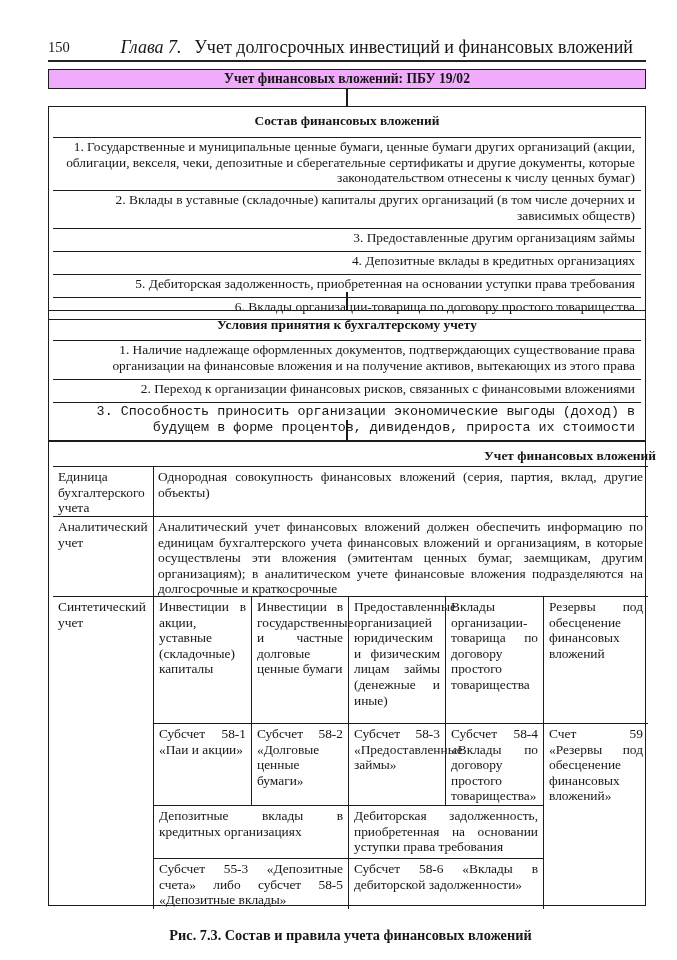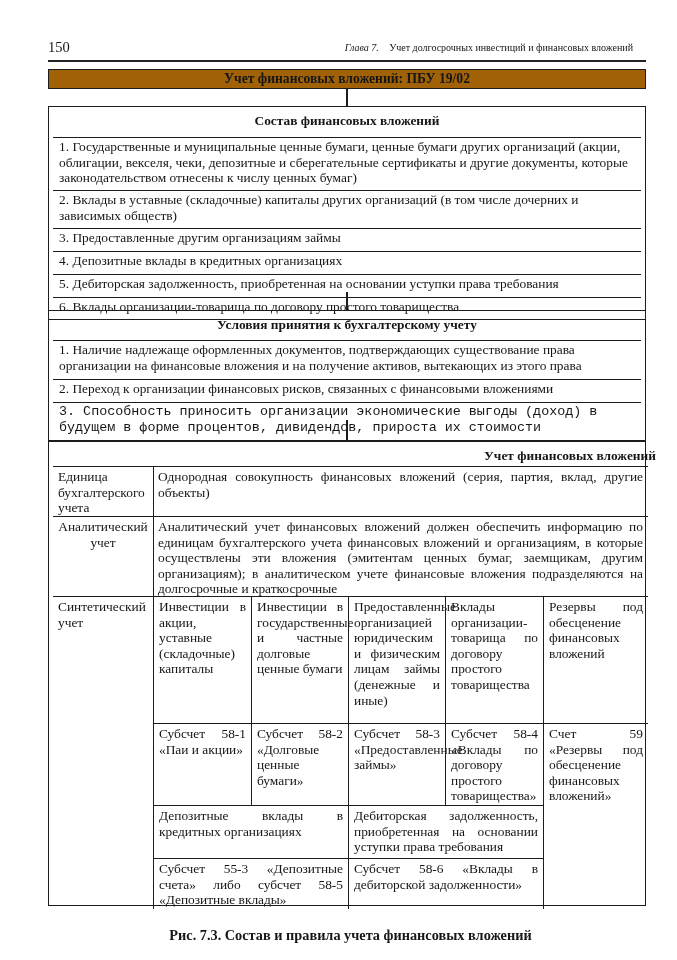--- a/index.html
+++ b/index.html
@@ -7,30 +7,30 @@
   body {
     position: relative;
     font-family: "Liberation Serif", "DejaVu Serif", serif;
     color: #161616;
     font-size: 13.4px;
     line-height: 15.6px;
     overflow: hidden;
   }
   .abs { position: absolute; }
   .page-num { left: 36px; top: 28px; font-size: 14.5px; }
-  .running-head { right: 44px; top: 28px; font-size: 10px; white-space: nowrap; }
+  .running-head { right: 44px; top: 28px; font-size: 18px; white-space: nowrap; }
   .running-head i { font-style: italic; }
   .head-rule { left: 36px; top: 48px; width: 598px; height: 2px; background: #222; }
 
-  .box { position: absolute; border: 1.6px solid #1c1c1c; background: #a16207; }
+  .box { position: absolute; border: 1.6px solid #1c1c1c; background: #f0abfc; }
   .title-box { left: 36px; top: 57px; width: 598px; height: 20px; text-align: center; font-weight: bold; font-size: 13.6px; line-height: 17px; }
   .vline { position: absolute; width: 1.5px; background: #1c1c1c; }
 
   .section { position: absolute; left: 36px; width: 598px; border: 1.6px solid #1c1c1c; }
-  .section .row { border-top: 1.3px solid #1c1c1c; padding: 1px 6px 1px 6px; text-align: left; }
+  .section .row { border-top: 1.3px solid #1c1c1c; padding: 1px 6px 1px 6px; text-align: right; }
   .section .row:first-child { border-top: none; }
   .section .hdr { text-align: center; font-weight: bold; padding: 2px 6px 1px; }
 
   .tbl { position: absolute; left: 36px; top: 428px; width: 598px; height: 466px; border: 1.6px solid #1c1c1c; }
   .cell { position: absolute; padding: 1px 5px 0 5px; text-align: justify; }
   .cell.left { text-align: left; }
   .hline { position: absolute; height: 1.3px; background: #1c1c1c; }
   .vrule { position: absolute; width: 1.3px; background: #1c1c1c; }
 
   .caption { left: 0; width: 677px; top: 916px; text-align: center; font-weight: bold; font-size: 14.3px; }
@@ -66,21 +66,21 @@
 
 <div class="tbl">
 
   <div class="cell" style="left:13px; top:0; width:595px; height:22px; text-align:right; font-weight:bold; padding-top:3px;">Учет финансовых вложений</div>
   <div class="hline" style="left:0; top:21px; width:595px;"></div>
 
   <div class="cell left" style="left:0; top:23px; width:100px; height:49px;">Единица бухгалтерского учета</div>
   <div class="cell" style="left:100px; top:23px; width:495px; height:49px;">Однородная совокупность финансовых вложений (серия, партия, вклад, другие объекты)</div>
   <div class="hline" style="left:0; top:71px; width:595px;"></div>
 
-  <div class="cell left" style="left:0; top:73px; width:100px; height:80px;text-align:center;">Аналитический учет</div>
+  <div class="cell left" style="left:0; top:73px; width:100px; height:80px;">Аналитический учет</div>
   <div class="cell" style="left:100px; top:73px; width:495px; height:80px;">Аналитический учет финансовых вложений должен обеспечить информацию по единицам бухгалтерского учета финансовых вложений и организациям, в которые осуществлены эти вложения (эмитентам ценных бумаг, заемщикам, другим организациям); в аналитическом учете финансовые вложения подразделяются на долгосрочные и краткосрочные</div>
   <div class="hline" style="left:0; top:151px; width:595px;"></div>
 
   <div class="vrule" style="left:100px; top:22px; height:442px;"></div>
 
   <div class="cell left" style="left:0; top:153px; width:100px;">Синтетический учет</div>
 
   <div class="vrule" style="left:198px; top:152px; height:209px;"></div>
   <div class="vrule" style="left:295px; top:152px; height:312px;"></div>
   <div class="vrule" style="left:392px; top:152px; height:209px;"></div>

